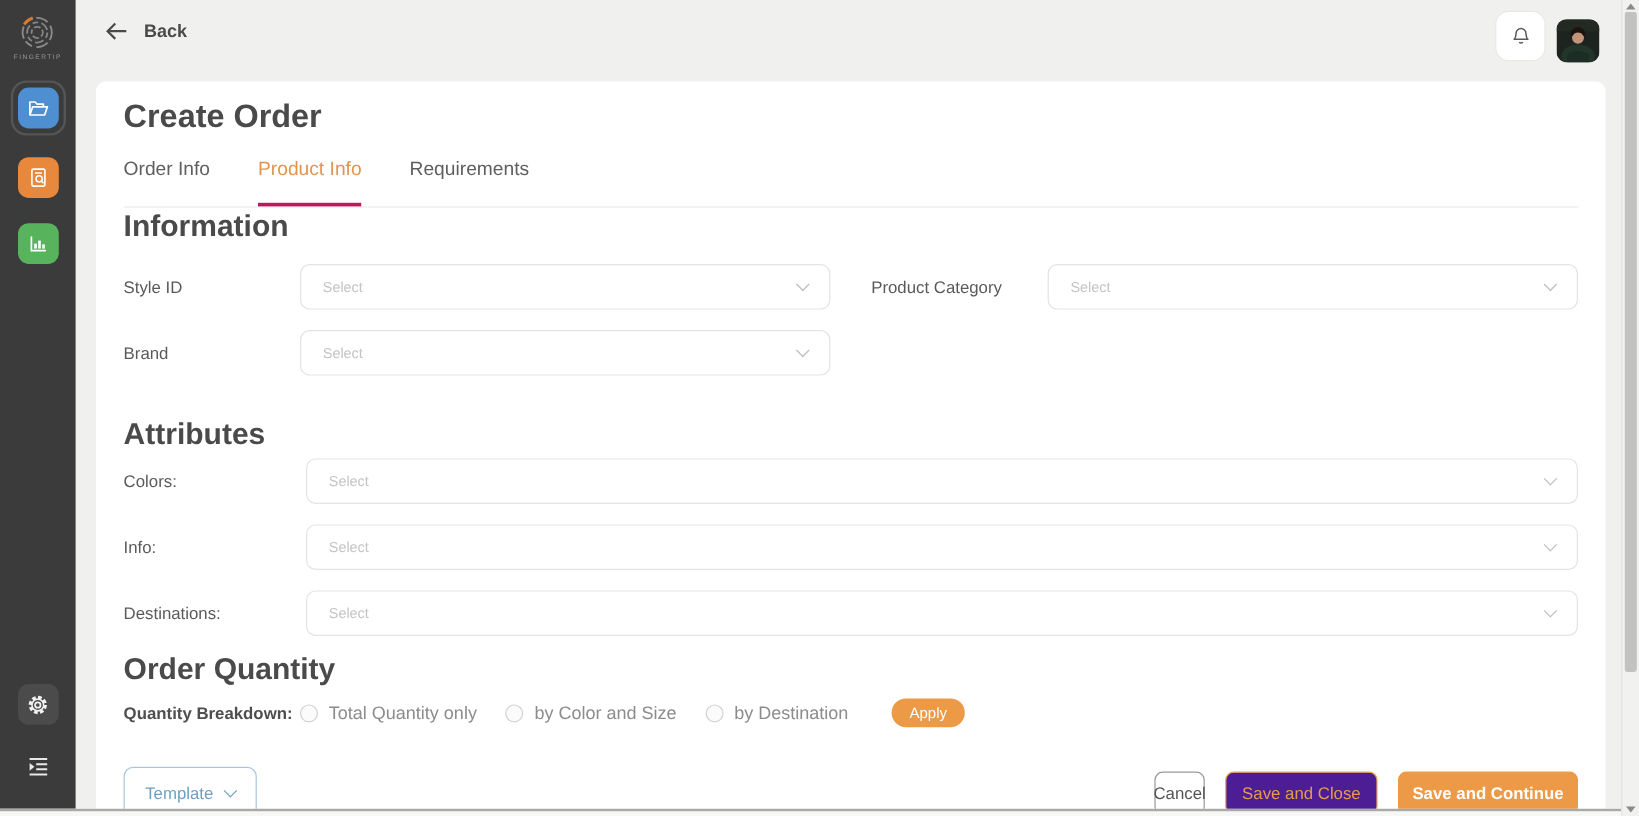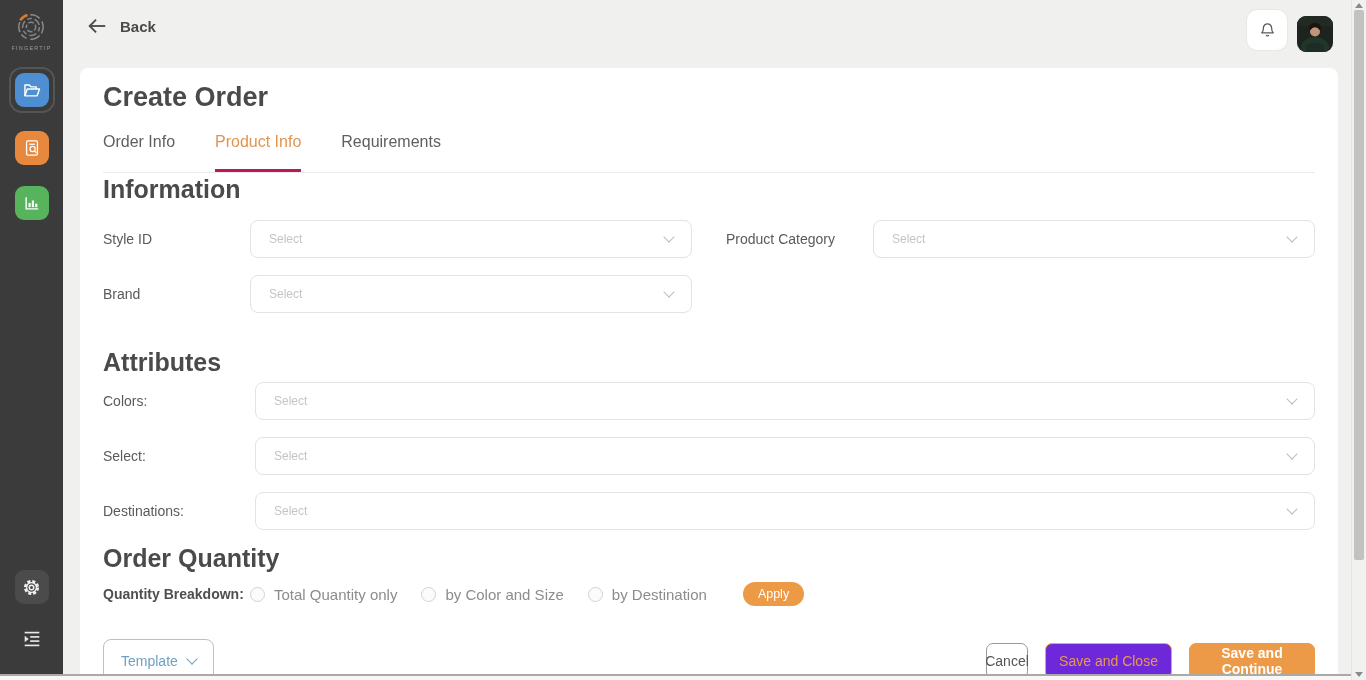--- a/index.html
+++ b/index.html
@@ -71,23 +71,23 @@
   .footer-row { display:flex; align-items:center; margin-top:33px; }
   .template-btn { height:44px; border:1px solid #a9c6dc; border-radius:8px; background:#fff;
     color:#6fa0c2; font-size:14px; display:flex; align-items:center; gap:10px;
     padding:0 17px; cursor:pointer; }
   .chev-blue { width:8px; height:8px; border-right:1.6px solid #6fa0c2;
     border-bottom:1.6px solid #6fa0c2; transform:rotate(45deg); margin-top:-4px; }
   .footer-spacer { flex:1; }
   .btn { height:36px; border-radius:7px; font-size:14px; cursor:pointer;
     display:flex; align-items:center; justify-content:center; }
   .btn-cancel { width:42px; background:#fff; border:1px solid #9a9a9a; color:#555; }
-  .btn-save-close { width:127px; background:#6d28d9; border:1px solid #eca75d;
+  .btn-save-close { width:127px; background:#4c1d95; border:1px solid #eca75d;
     color:#e79a4e; margin-left:17px; }
-  .btn-save-continue { width:126px; background:#ec9a47; border:1px solid #ec9a47;
+  .btn-save-continue { width:150px; background:#ec9a47; border:1px solid #ec9a47;
     color:#ffffff; margin-left:17px; font-weight:600; }
 
   
   .bottom-edge { position:absolute; left:0; right:0; bottom:0; height:6px;
     background:#f7f7f6; border-top:2px solid #a9a9a9; z-index:6; }
   .scrollbar { position:absolute; right:0; top:0; width:15px; height:680px;
     background:#f1f1f0; border-left:1px solid #e4e4e3; z-index:10; }
   .sb-thumb { position:absolute; left:2px; top:10px; width:10px; height:550px;
     background:#c2c2c1; border-radius:2px; }
   .sb-up { position:absolute; left:3px; top:3px; width:0; height:0;
@@ -228,21 +228,21 @@
   <div class="section-heading h-attr">Attributes</div>
 
   <div class="f-row attr-row">
     <div class="f-label">Colors:</div>
     <div class="control">
       <span class="ph">Select</span>
       <span class="chev"></span>
     </div>
   </div>
   <div class="f-row attr-row">
-    <div class="f-label">Select:</div>
+    <div class="f-label">Info:</div>
     <div class="control">
       <span class="ph">Select</span>
       <span class="chev"></span>
     </div>
   </div>
   <div class="f-row attr-row">
     <div class="f-label">Destinations:</div>
     <div class="control">
       <span class="ph">Select</span>
       <span class="chev"></span>

